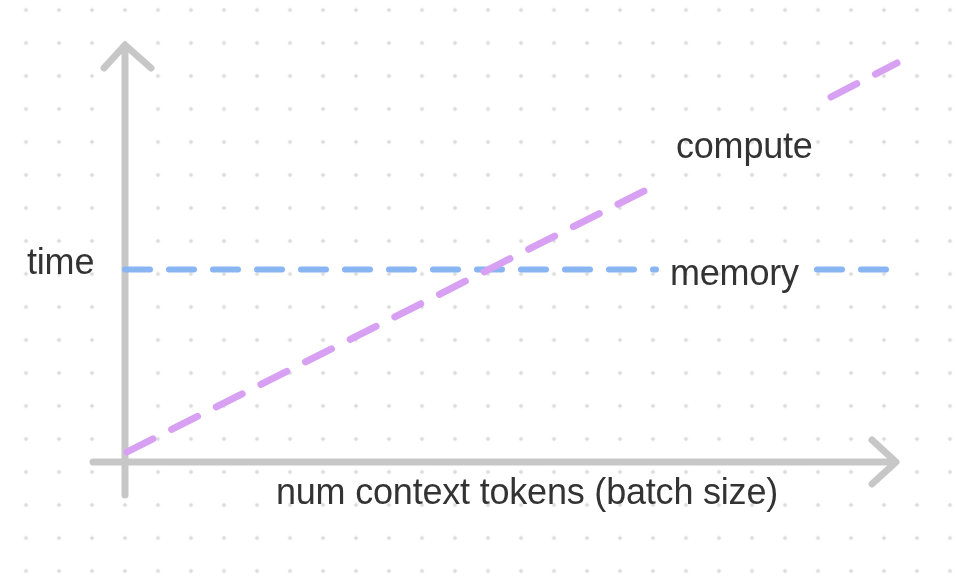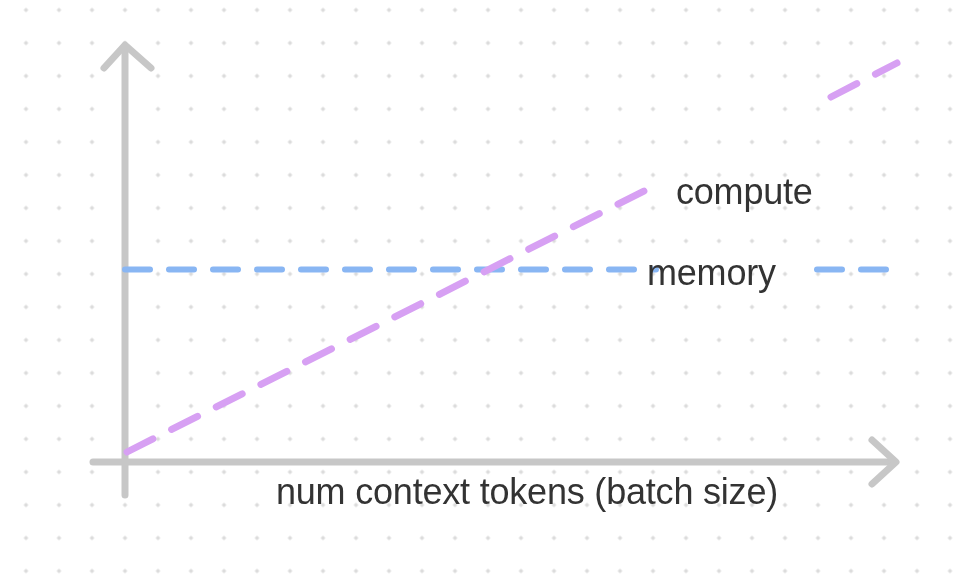--- a/index.html
+++ b/index.html
@@ -36,22 +36,22 @@
   .lbl {
     position: absolute;
     font-size: 36px;
     font-weight: 500;
     color: #333333;
     line-height: 1;
     letter-spacing: -0.2px;
     white-space: nowrap;
   }
   .lbl-time    { left: 27px;  top: 244px; }
-  .lbl-compute { left: 676px; top: 128px; margin-top: 46px; }
-  .lbl-memory  { left: 647px; top: 255px; text-align: center; }
+  .lbl-compute { left: 676px; top: 128px; }
+  .lbl-memory  { left: 670px; top: 255px; text-align: center; }
   .lbl-xaxis   { left: 527px; top: 474px; transform: translateX(-50%); }
 </style>
 </head>
 <body>
 
 <div class="canvas">
 
   <svg class="plot" viewBox="0 0 956 580">
 
     <polyline class="axis" points="125,495 125,52" stroke="#c7c7c7"></polyline>
@@ -59,20 +59,21 @@
     <polyline class="axis" points="93,462 889,462" stroke="#c7c7c7"></polyline>
     <polyline class="axis" points="872,440 896,462 872,484" stroke="#c7c7c7"></polyline>
 
     <polyline class="line-memory" points="125,269.5 656,269.5" stroke="#89b6f3"></polyline>
     <polyline class="line-memory" points="817,269.5 899,269.5" stroke="#89b6f3"></polyline>
 
     <polyline class="line-compute" points="127,452 658,184" stroke="#d7a0f3"></polyline>
     <polyline class="line-compute" points="831,97 897,63" stroke="#d7a0f3"></polyline>
   </svg>
 
+  <div class="lbl lbl-time">time</div>
 
   <div class="lbl lbl-compute">compute</div>
 
   <div class="lbl lbl-memory">memory</div>
 
   <div class="lbl lbl-xaxis">num context tokens (batch size)</div>
 
 </div>
 
 </body></html>

